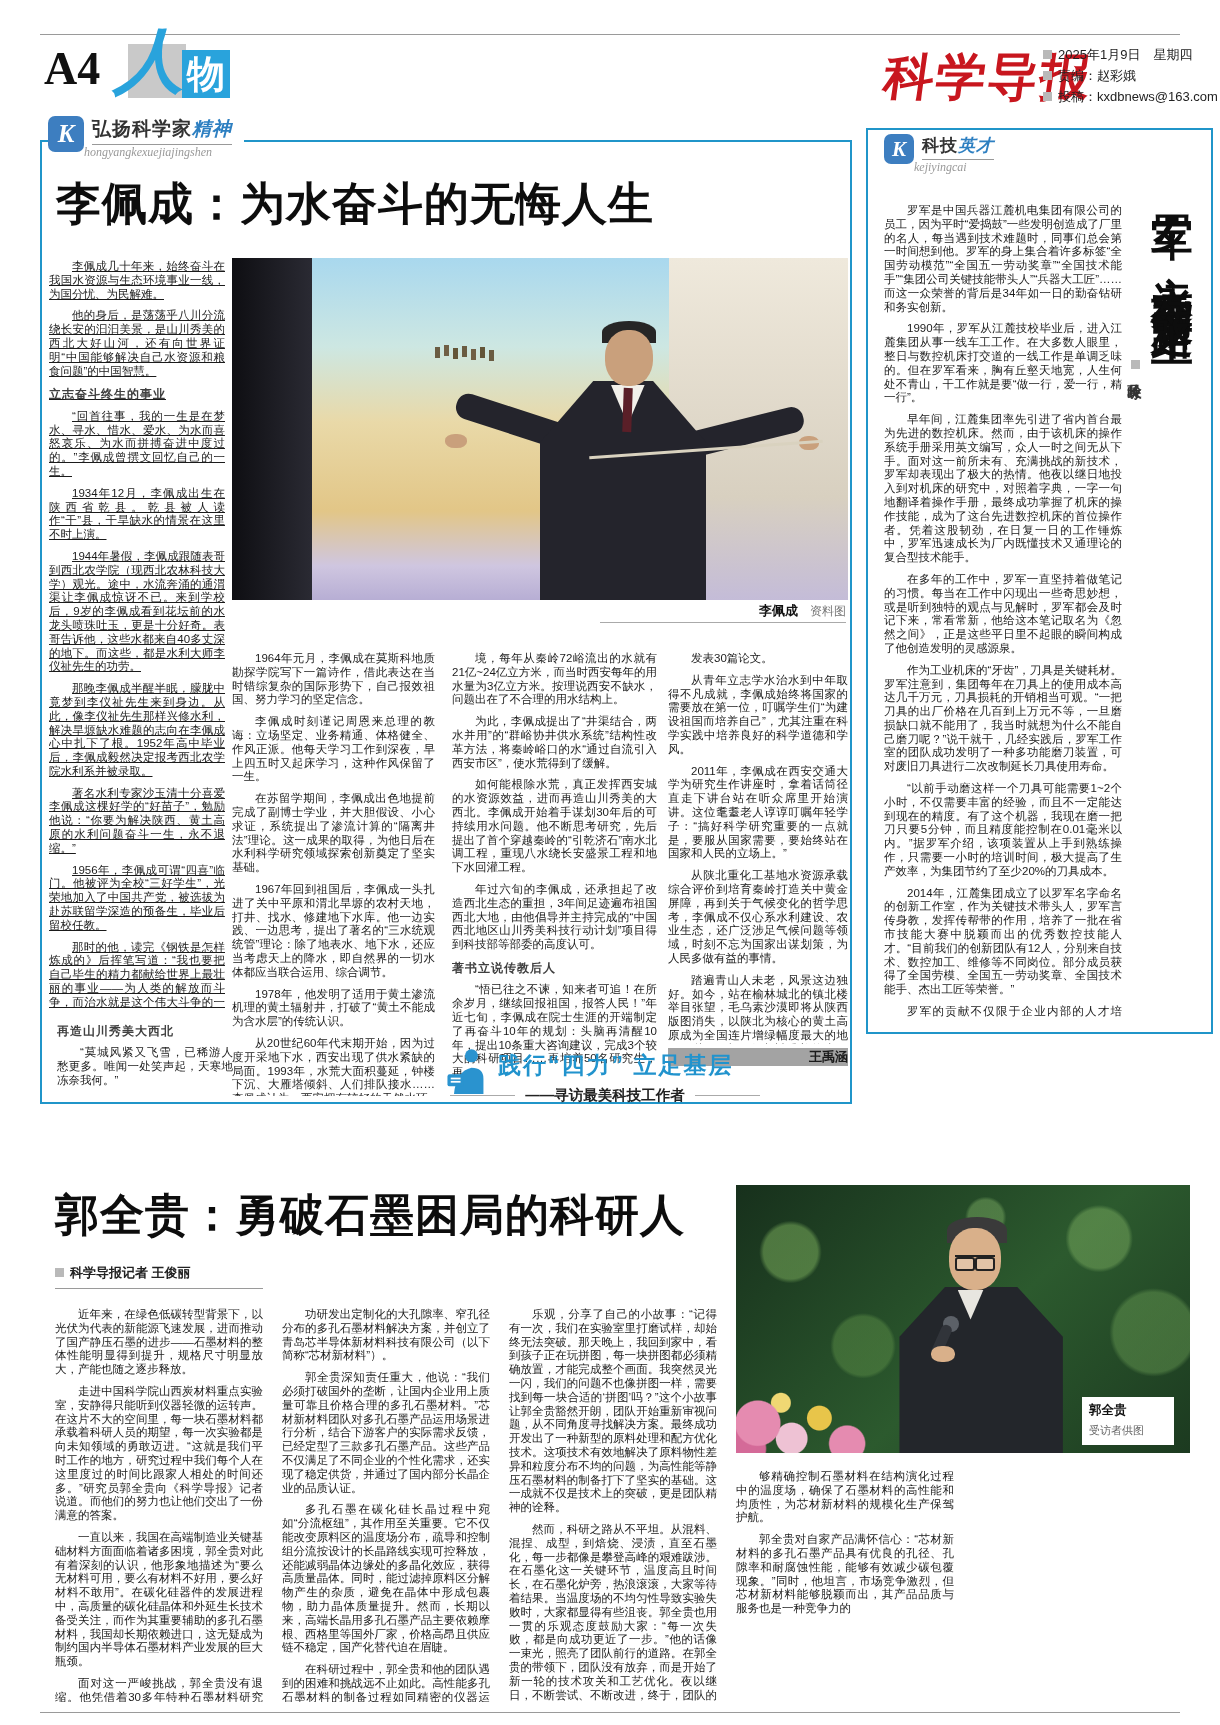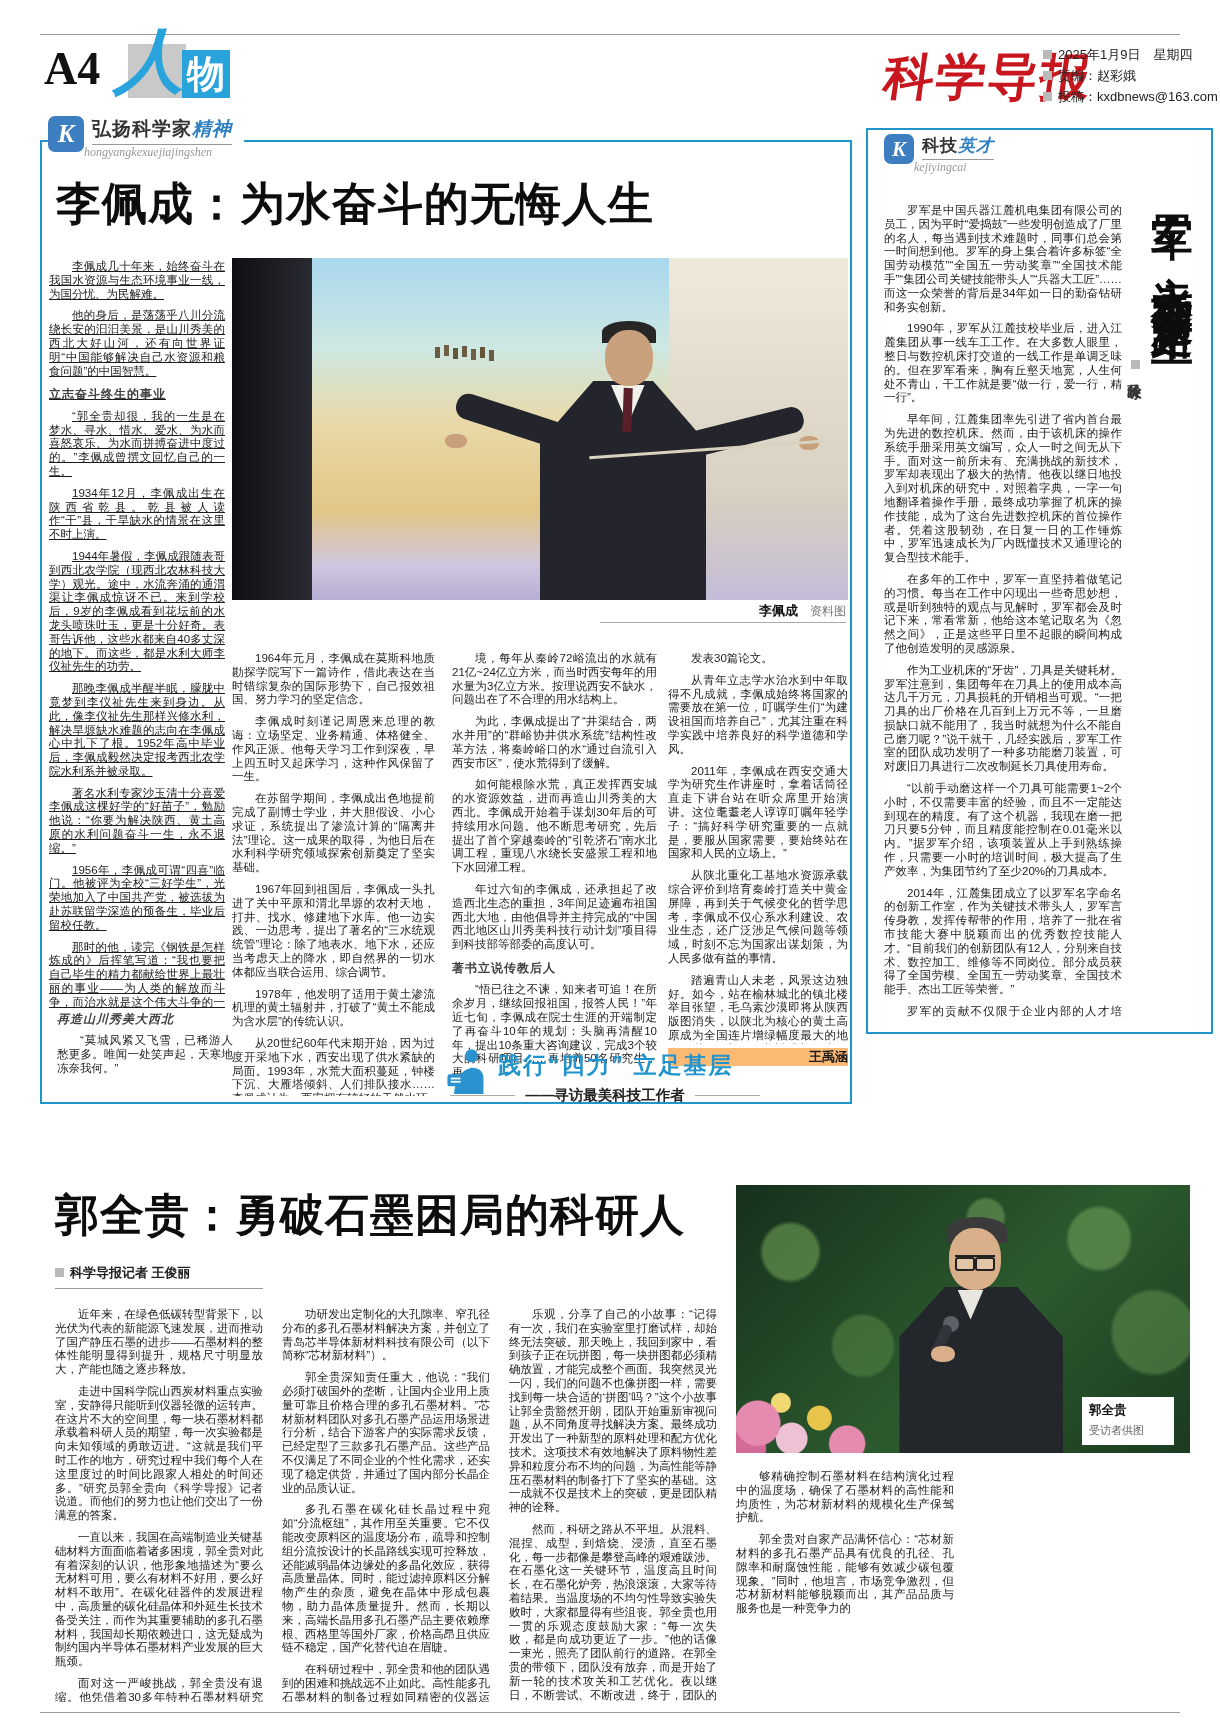--- a/index.html
+++ b/index.html
@@ -82,21 +82,21 @@
                 radial-gradient(circle at 78% 80%,#e58bb0 0 12%,transparent 13%),
                 radial-gradient(circle at 35% 40%,#f0d873 0 8%,transparent 9%);}
   .p2cap{position:absolute;right:16px;bottom:8px;width:78px;background:#fff;padding:5px 7px;line-height:1.35;}
   .p2cap .nm{font-weight:bold;font-size:12.5px;color:#111;display:block;}
   .p2cap .cr{font-size:11px;color:#666;}
   
   .kicker-blue{font-size:23px;font-weight:700;color:#2193cd;letter-spacing:2px;white-space:nowrap;}
   .kicker-sub{display:flex;align-items:center;font-size:14.5px;color:#222;font-weight:bold;white-space:nowrap;}
   .kicker-sub .ln{flex:1;height:1px;background:#aaa;margin:0 10px;}
   .byline3{font-size:13px;font-weight:bold;color:#222;}
-  .author-sig{font-size:13px;font-weight:bold;text-align:right;background:#fdba74;}
+  .author-sig{font-size:13px;font-weight:bold;text-align:right;background:#a3a3a3;}
 </style>
 </head>
 <body>
 
 <div id="page">
 
   <div class="hline" style="left:40px;top:34px;width:1140px;"></div>
   <div class="abs pageno" style="left:44px;top:42px;">A4</div>
   <div class="abs" style="left:118px;top:38px;width:118px;height:66px;">
     <div class="renwu-gray"></div>
@@ -117,31 +117,31 @@
       <div class="badge-txt"><span class="badge-main">弘扬科学家</span><span class="badge-main badge-script">精神</span></div>
       <div class="badge-pinyin">hongyangkexuejiajingshen</div>
     </div>
   </div>
   <div class="abs headline" style="left:56px;top:174px;font-size:45px;letter-spacing:1px;">李佩成：为水奋斗的无悔人生</div>
 
   <div class="bcol" style="left:49px;top:252px;width:176px;height:756px;text-decoration:underline;">
     <p>李佩成几十年来，始终奋斗在我国水资源与生态环境事业一线，为国分忧、为民解难。</p>
     <p>他的身后，是荡荡乎八川分流绕长安的汩汩美景，是山川秀美的西北大好山河，还有向世界证明“中国能够解决自己水资源和粮食问题”的中国智慧。</p>
     <div class="subhead">立志奋斗终生的事业</div>
-    <p>“郭全贵却很，我的一生是在梦水、寻水、惜水、爱水、为水而喜怒哀乐、为水而拼搏奋进中度过的。”李佩成曾撰文回忆自己的一生。</p>
+    <p>“回首往事，我的一生是在梦水、寻水、惜水、爱水、为水而喜怒哀乐、为水而拼搏奋进中度过的。”李佩成曾撰文回忆自己的一生。</p>
     <p>1934年12月，李佩成出生在陕西省乾县。乾县被人读作“干”县，干旱缺水的情景在这里不时上演。</p>
     <p>1944年暑假，李佩成跟随表哥到西北农学院（现西北农林科技大学）观光。途中，水流奔涌的通渭渠让李佩成惊讶不已。来到学校后，9岁的李佩成看到花坛前的水龙头喷珠吐玉，更是十分好奇。表哥告诉他，这些水都来自40多丈深的地下。而这些，都是水利大师李仪祉先生的功劳。</p>
     <p>那晚李佩成半醒半眠，朦胧中竟梦到李仪祉先生来到身边。从此，像李仪祉先生那样兴修水利，解决旱塬缺水难题的志向在李佩成心中扎下了根。1952年高中毕业后，李佩成毅然决定报考西北农学院水利系并被录取。</p>
     <p>著名水利专家沙玉清十分喜爱李佩成这棵好学的“好苗子”，勉励他说：“你要为解决陕西、黄土高原的水利问题奋斗一生，永不退缩。”</p>
     <p>1956年，李佩成可谓“四喜”临门。他被评为全校“三好学生”，光荣地加入了中国共产党，被选拔为赴苏联留学深造的预备生，毕业后留校任教。</p>
     <p>那时的他，读完《钢铁是怎样炼成的》后挥笔写道：“我也要把自己毕生的精力都献给世界上最壮丽的事业——为人类的解放而斗争，而治水就是这个伟大斗争的一个组成部分。”</p>
     <p>多年来，李佩成坚持用“人十能之我百之”的办法争分夺秒地学习、实践，最终开辟了一番敢教日月换新天的水利事业。</p>
   </div>
   <div class="bcol" style="left:57px;top:1012px;width:176px;height:84px;">
-    <div class="subhead" style="margin-top:0;font-style:italic;">再造山川秀美大西北</div>
+    <div class="subhead" style="margin-top:12px;">再造山川秀美大西北</div>
     <p>“莫城风紧又飞雪，已稀游人愁更多。唯闻一处笑声起，天寒地冻奈我何。”</p>
   </div>
 
   <div class="photo1" style="left:232px;top:258px;width:616px;height:342px;">
     <div class="p1stage"></div>
     <div class="p1screen"></div>
     <div class="p1right"></div>
     <div class="p1people"></div>
     <div class="p1armL"></div>
     <div class="p1armR"></div>

